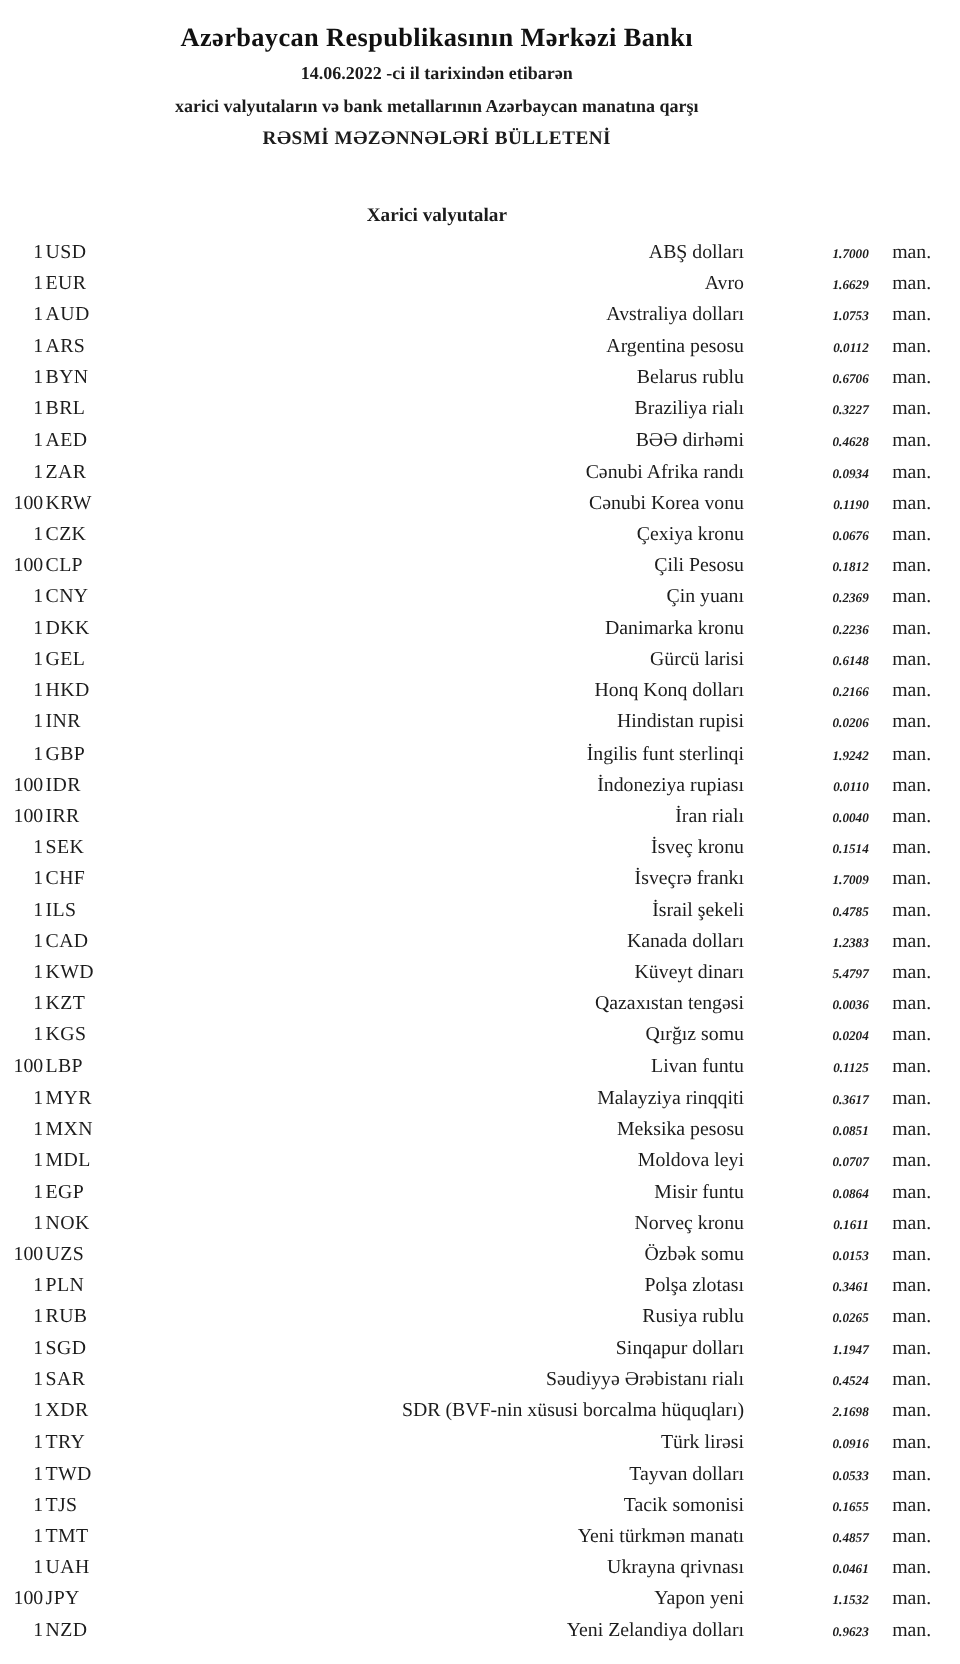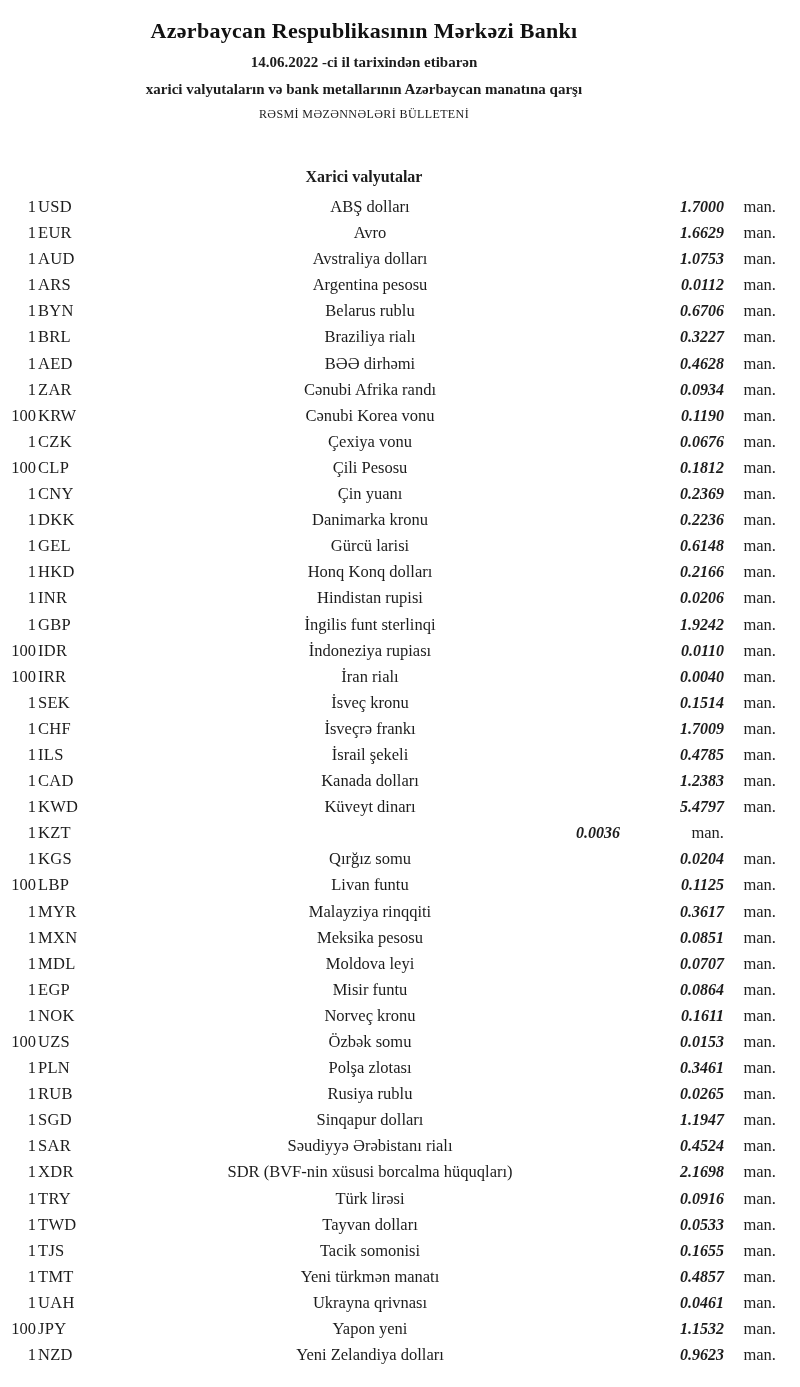--- a/index.html
+++ b/index.html
@@ -33,22 +33,22 @@
     font-size: 15px;
     font-weight: bold;
     margin: 0 0 10px 0;
   }
   .subtitle2 {
     font-size: 15px;
     font-weight: bold;
     margin: 0 0 9px 0;
   }
   .subtitle3 {
-    font-size: 12px;
-    font-weight: normal;
+    font-size: 16px;
+    font-weight: bold;
     letter-spacing: 0.4px;
     margin: 0;
   }
   .section-heading {
     text-align: center;
     font-size: 16px;
     font-weight: bold;
     margin-top: 46px;
     margin-bottom: 8px;
   }
@@ -67,28 +67,28 @@
   }
   .cell-qty {
     text-align: right;
     padding-right: 2px;
   }
   .cell-code {
     text-align: left;
     letter-spacing: 0.3px;
   }
   .cell-name {
-    text-align: center;
+    text-align: right;
     padding-left: 8px;
   }
   .cell-rate {
     text-align: right;
     font-weight: bold;
     font-style: italic;
-    font-size: 16px;
+    font-size: 11px;
   }
   .cell-unit {
     text-align: right;
     padding-left: 6px;
   }
 </style>
 </head>
 <body>
 
 <div class="page">
@@ -171,21 +171,21 @@
     <span class="cell-qty">100</span>
     <span class="cell-code">KRW</span>
     <span class="cell-name">Cənubi Korea vonu</span>
     <span class="cell-rate">0.1190</span>
     <span class="cell-unit">man.</span>
   </div>
 
   <div class="rate-row">
     <span class="cell-qty">1</span>
     <span class="cell-code">CZK</span>
-    <span class="cell-name">Çexiya vonu</span>
+    <span class="cell-name">Çexiya kronu</span>
     <span class="cell-rate">0.0676</span>
     <span class="cell-unit">man.</span>
   </div>
 
   <div class="rate-row">
     <span class="cell-qty">100</span>
     <span class="cell-code">CLP</span>
     <span class="cell-name">Çili Pesosu</span>
     <span class="cell-rate">0.1812</span>
     <span class="cell-unit">man.</span>
@@ -291,20 +291,21 @@
     <span class="cell-qty">1</span>
     <span class="cell-code">KWD</span>
     <span class="cell-name">Küveyt dinarı</span>
     <span class="cell-rate">5.4797</span>
     <span class="cell-unit">man.</span>
   </div>
 
   <div class="rate-row">
     <span class="cell-qty">1</span>
     <span class="cell-code">KZT</span>
+    <span class="cell-name">Qazaxıstan tengəsi</span>
     <span class="cell-rate">0.0036</span>
     <span class="cell-unit">man.</span>
   </div>
 
   <div class="rate-row">
     <span class="cell-qty">1</span>
     <span class="cell-code">KGS</span>
     <span class="cell-name">Qırğız somu</span>
     <span class="cell-rate">0.0204</span>
     <span class="cell-unit">man.</span>

